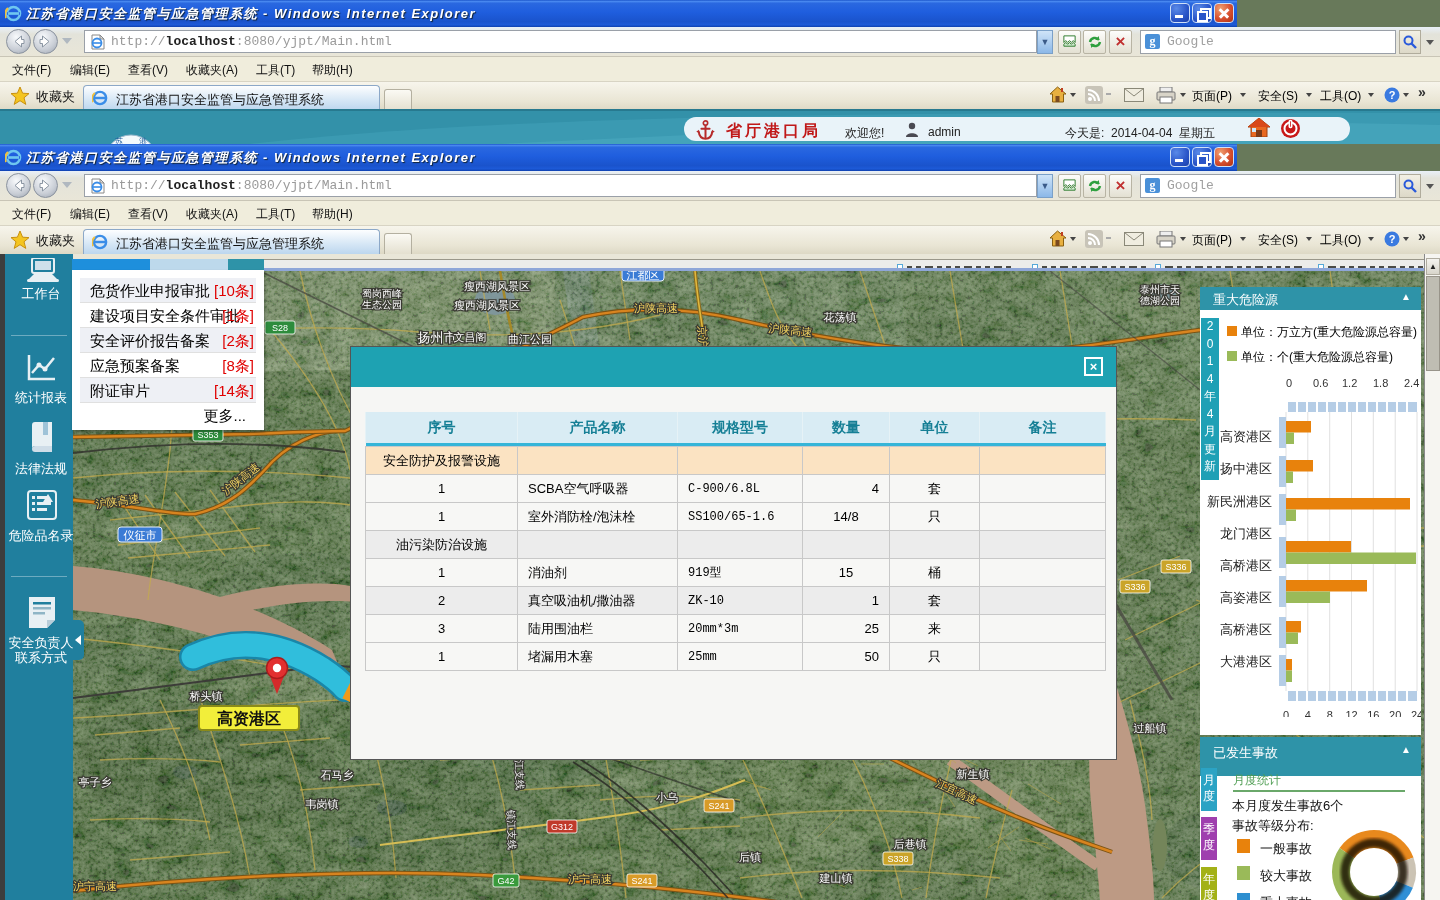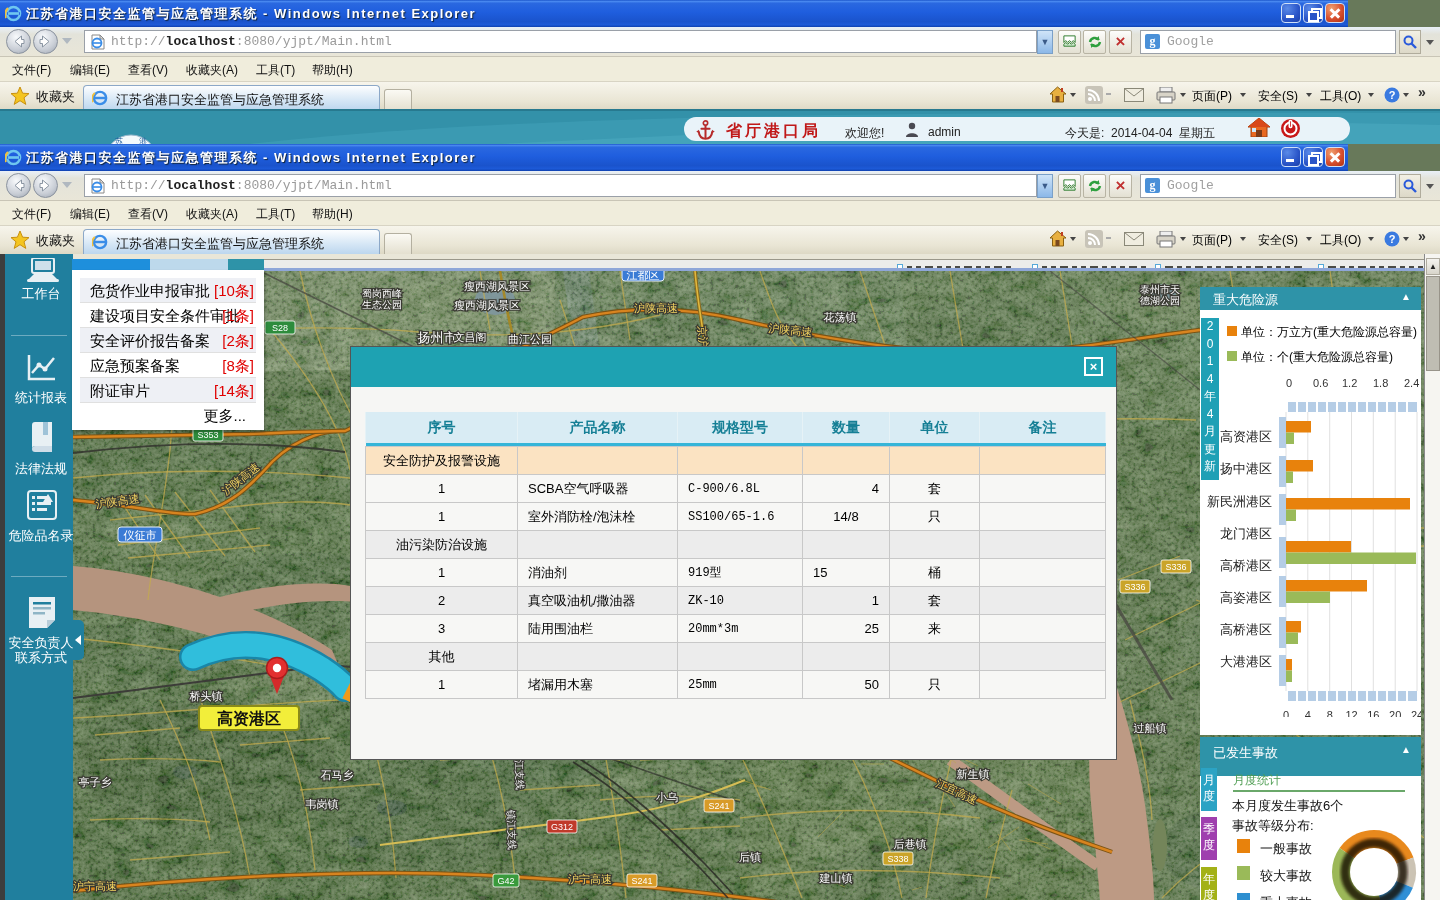--- a/index.html
+++ b/index.html
@@ -1,19 +1,19 @@
 <!DOCTYPE html>
 <html><head><meta charset="utf-8"><style>html,body{margin:0;padding:0;}
 body{width:1440px;height:900px;overflow:hidden;position:relative;font-family:"Liberation Sans",sans-serif;background:#68795a;}
 #root{position:absolute;left:0;top:0;width:1440px;height:900px;overflow:hidden;}
 .abs{position:absolute;}
 
 .chrome{position:absolute;left:0;width:1440px;height:110px;}
-.tbar{position:absolute;left:0;top:0;width:1348px;height:27px;
- background:linear-gradient(180deg,#1852c8 0%,#4a8af0 5%,#2a68e0 12%,#1f5ede 45%,#1a53cc 80%,#1d5ad8 92%,#0e3fae 100%);}
+.tbar{position:absolute;left:0;top:0;width:1237px;height:27px;
+ background:linear-gradient(180deg,#1852c8 0%,#4a8af0 5%,#2a68e0 12%,#1f5ede 45%,#1a53cc 80%,#1d5ad8 92%,#0e3fae 100%);font-style:italic;}
 .ttext{position:absolute;left:26px;top:5px;color:#fff;font-size:13px;font-weight:bold;letter-spacing:1.5px;text-shadow:1px 1px 1px #123;}
 .wbtns{position:absolute;top:3px;right:3px;height:21px;}
 .wb{display:inline-block;width:20px;height:20px;border-radius:4px;border:1px solid #cfe0f8;box-sizing:border-box;vertical-align:top;margin-left:2px;position:relative;background:radial-gradient(circle at 30% 25%,#5a8ae8,#2a55c8 60%,#1a3fa8);}
 .wb.close{background:radial-gradient(circle at 30% 25%,#f0a070,#d85030 55%,#b03010);}
 .abar{position:absolute;left:0;top:27px;width:1440px;height:30px;background:linear-gradient(180deg,#e9f0f8 0%,#e3e3da 25%,#e9e6d8 100%);border-bottom:1px solid #c9c5b6;box-sizing:border-box;}
 .navcirc{position:absolute;top:2px;width:25px;height:25px;border-radius:50%;background:radial-gradient(circle at 40% 30%,#f8fafc,#c9ced6 60%,#9aa2ae);border:1px solid #8a929e;box-sizing:border-box;}
 .urlfield{position:absolute;left:84px;top:3px;width:953px;height:23px;background:#fff;border:1px solid #9aa0a8;box-sizing:border-box;}
 .urltext{position:absolute;left:26px;top:3px;font-family:"Liberation Mono",monospace;font-size:13px;color:#9a9a9a;}
 .urltext b{color:#222;}
 .pageico{position:absolute;left:5px;top:3px;width:16px;height:16px;}
@@ -779,46 +779,38 @@
             <td></td>
             <td></td>
             <td></td>
             <td></td>
             <td></td>
           </tr>
           <tr class="even">
             <td style="text-align:center">1</td>
             <td>消油剂</td>
             <td style="font-family:Liberation Mono,monospace;font-size:12px">919型</td>
-            <td style="text-align:left">15</td>
+            <td style="text-align:center">15</td>
             <td style="text-align:center">桶</td>
             <td></td>
           </tr>
           <tr class="gray">
             <td style="text-align:center">2</td>
             <td>真空吸油机/撒油器</td>
             <td style="font-family:Liberation Mono,monospace;font-size:12px">ZK-10</td>
             <td style="text-align:right">1</td>
             <td style="text-align:center">套</td>
             <td></td>
           </tr>
           <tr class="even">
             <td style="text-align:center">3</td>
             <td>陆用围油栏</td>
             <td style="font-family:Liberation Mono,monospace;font-size:12px">20mm*3m</td>
             <td style="text-align:right">25</td>
             <td style="text-align:center">来</td>
-            <td></td>
-          </tr>
-          <tr class="cat">
-            <td style="text-align:center">其他</td>
-            <td></td>
-            <td></td>
-            <td></td>
-            <td></td>
             <td></td>
           </tr>
           <tr class="even">
             <td style="text-align:center">1</td>
             <td>堵漏用木塞</td>
             <td style="font-family:Liberation Mono,monospace;font-size:12px">25mm</td>
             <td style="text-align:right">50</td>
             <td style="text-align:center">只</td>
             <td></td>
           </tr>

